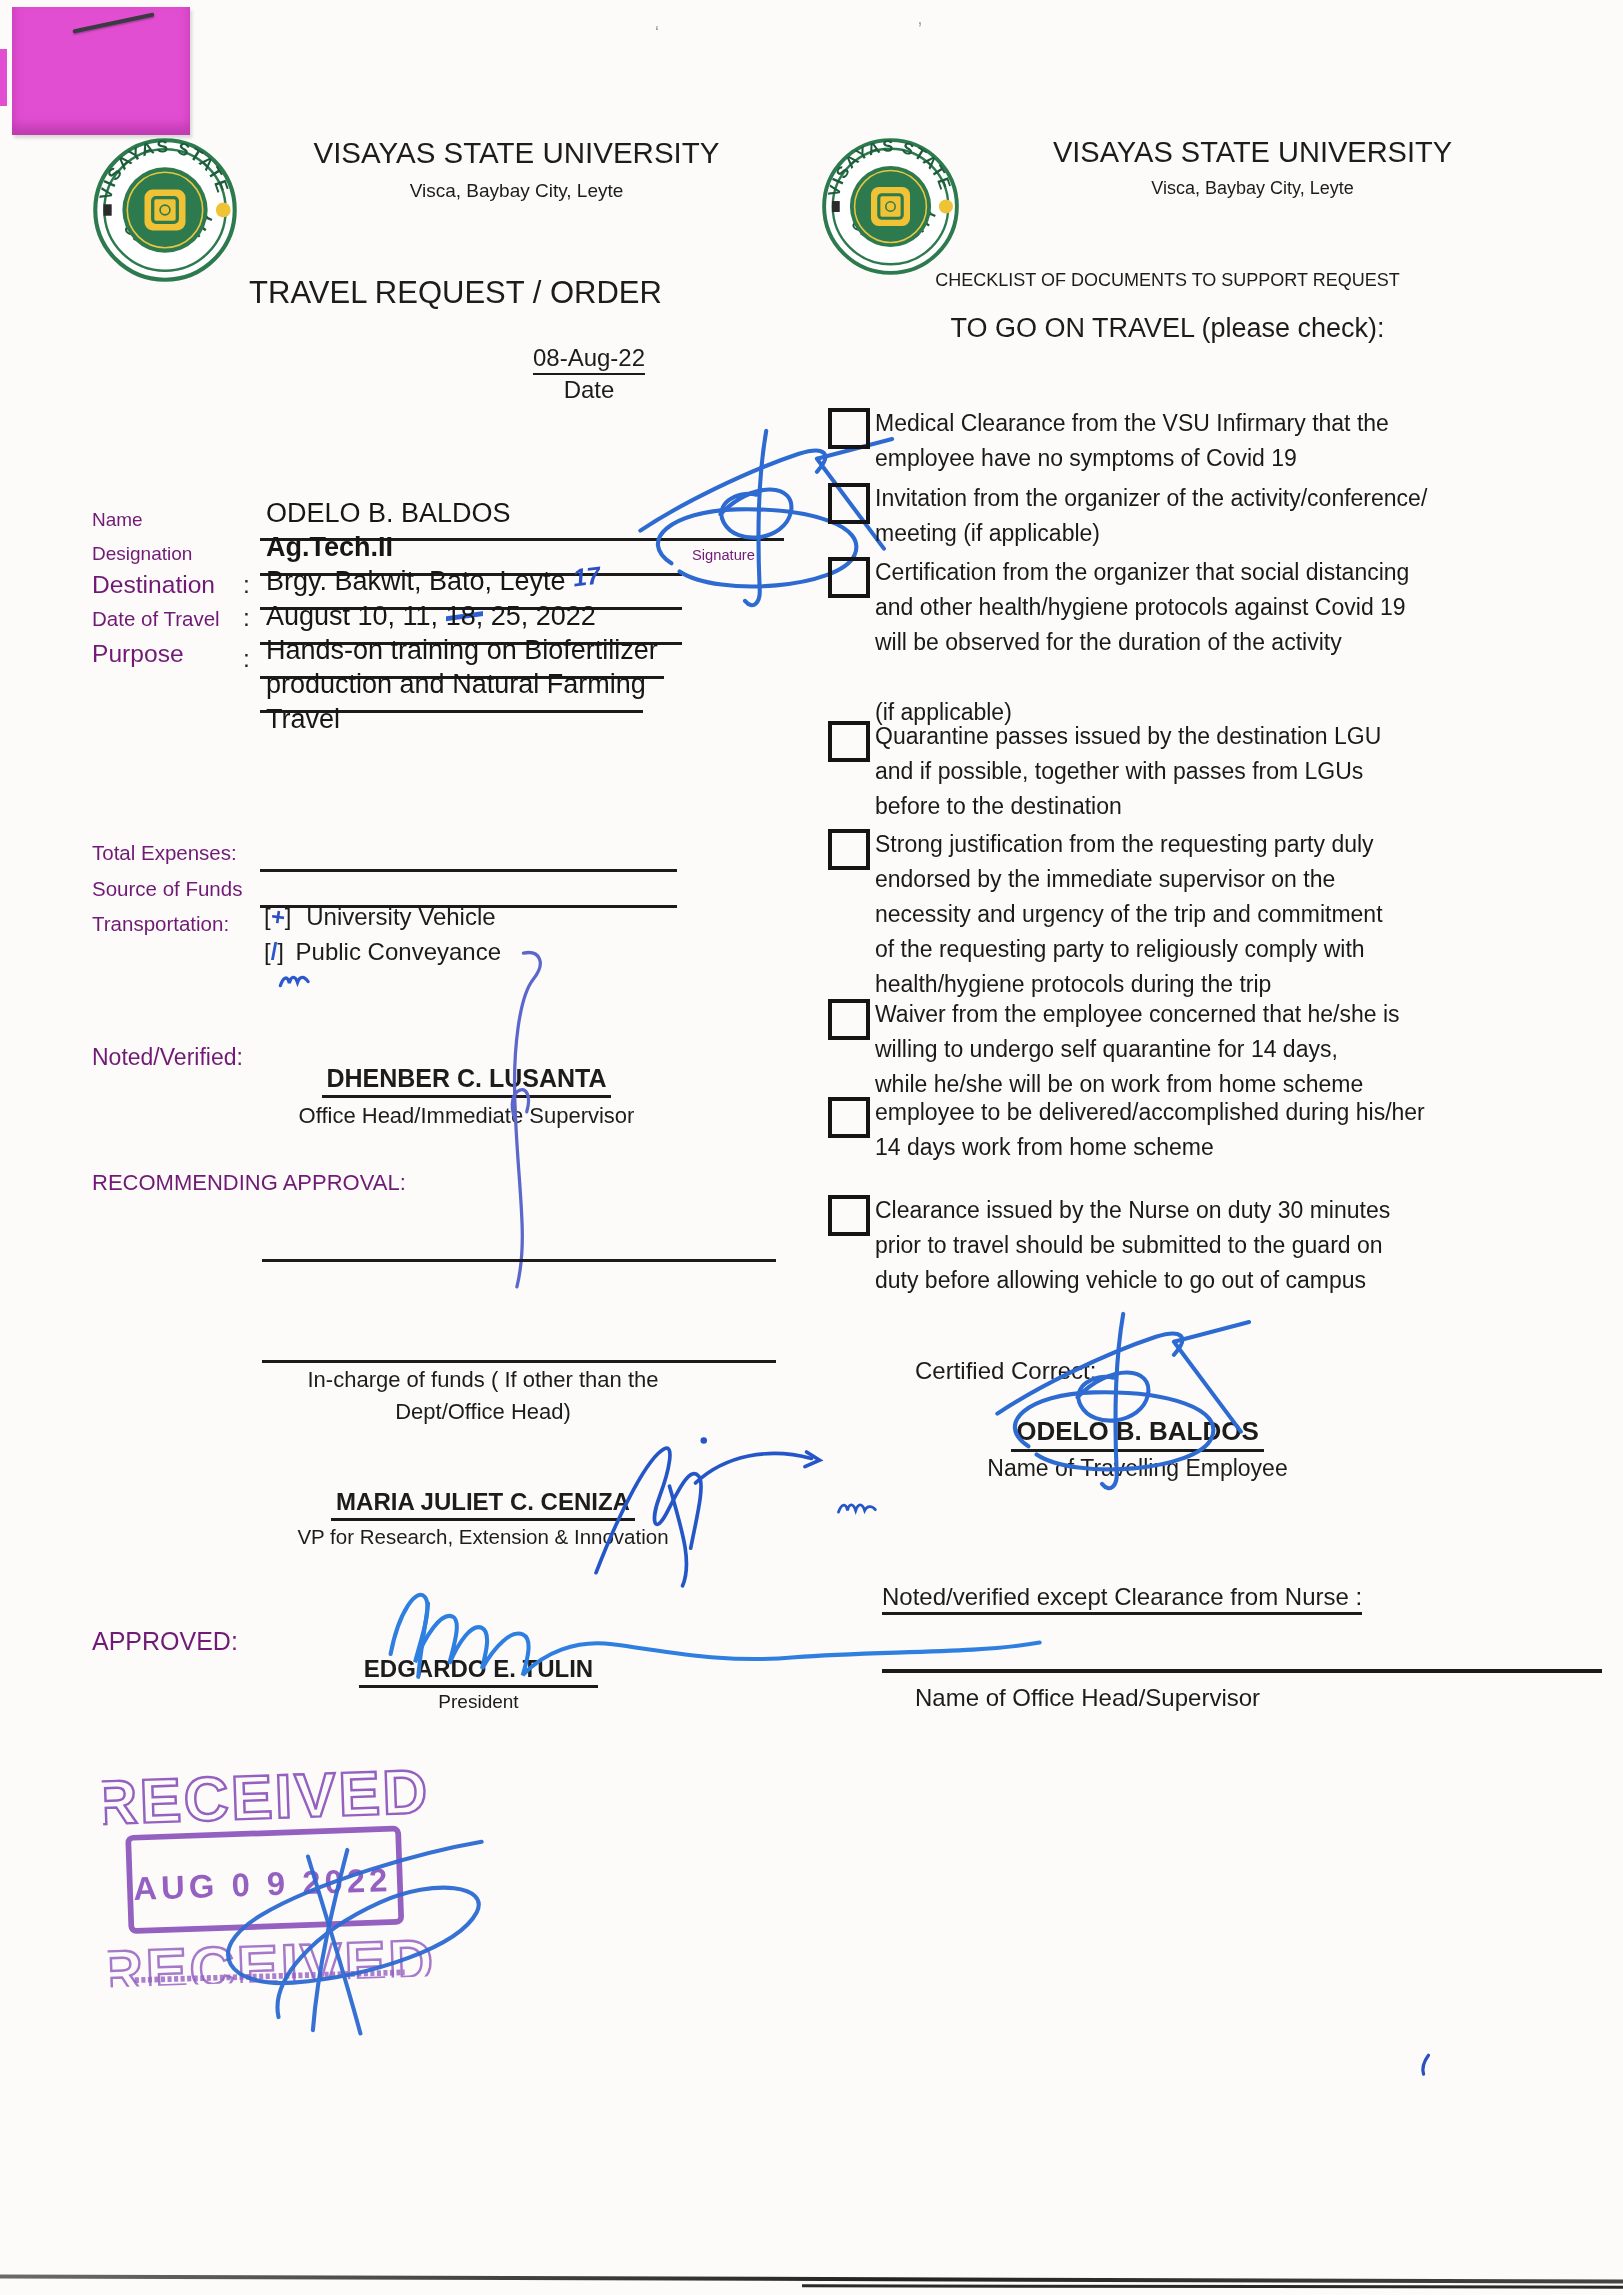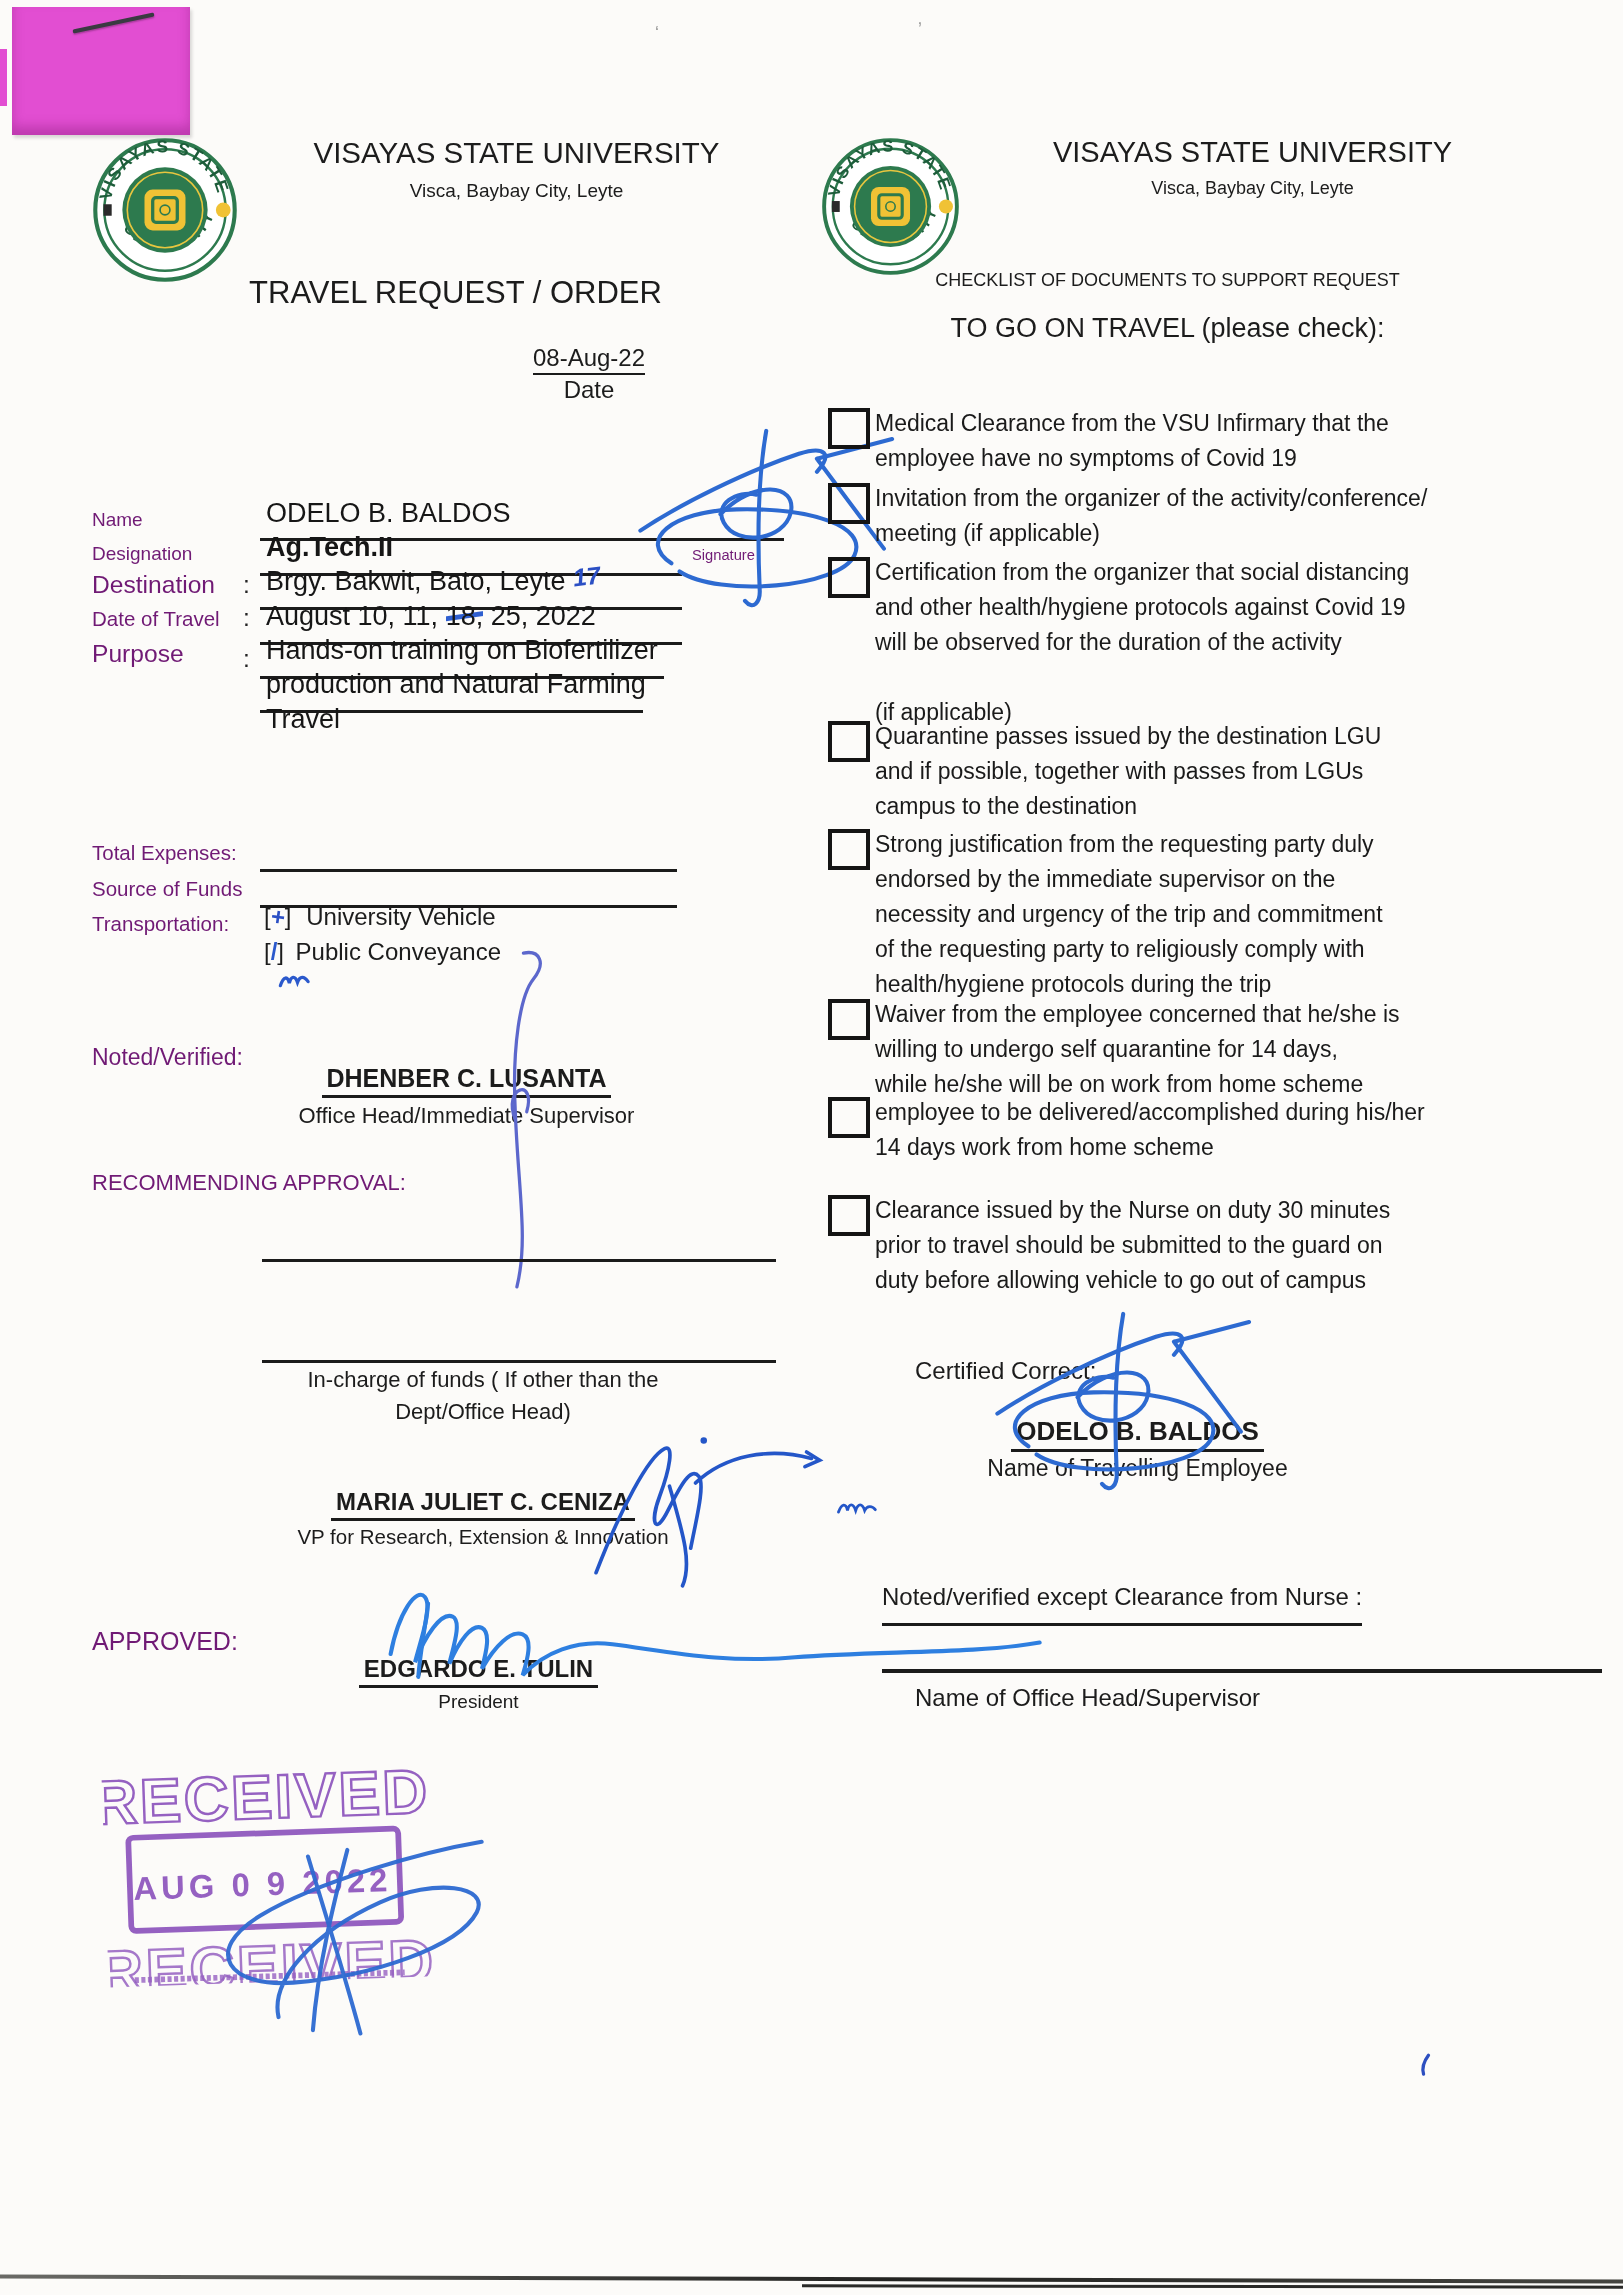--- a/index.html
+++ b/index.html
@@ -26,21 +26,21 @@
           transform:rotate(-7deg);font-weight:bold;}
   .mark-blue{color:#2b59cc;font-weight:bold;}
   .mark-plus{color:#2b4fc4;font-weight:bold;display:inline-block;transform:rotate(8deg);}
   
   .signame{font-weight:bold;border-bottom:3.3px solid #1b1b1b;padding:0 4.9px 1.6px 4.9px;display:inline-block;white-space:nowrap;}
   
   .chk-item{position:absolute;left:828px;width:684px;}
   .chk-box{position:absolute;left:0;top:1.6px;width:34px;height:33px;border:4.9px solid #141414;background:transparent;}
   .chk-lines{position:absolute;left:47px;top:0;font-size:23px;line-height:35px;color:#1a1a1a;width:647px;}
   .chk-line{white-space:nowrap;}
-  .underl{border-bottom:3.3px solid #1b1b1b;padding-bottom:12px;display:inline-block;}
+  .underl{border-bottom:3.3px solid #1b1b1b;padding-bottom:1px;display:inline-block;}
   .speck{position:absolute;color:#9a9a9a;font-size:18px;}
   .scan-edge{position:absolute;left:0;top:2277px;width:1624px;height:4.1px;
              background:linear-gradient(to right,#6a6a66,#232321 55%,#454540);transform:rotate(0.18deg);}
   .scan-edge2{position:absolute;left:802px;top:2285px;width:822px;height:3.3px;background:#2a2a28;transform:rotate(0.1deg);}
   svg.sig{position:absolute;overflow:visible;}
   .stamp-wrap{position:absolute;left:105px;top:1766px;width:324px;height:216px;transform:rotate(-2deg);opacity:.92;}
 </style>
 </head>
 <body>
 
@@ -241,21 +241,21 @@
           <div class="chk-line">&nbsp;</div>
           <div class="chk-line"> (if applicable)</div>
         </div>
     </div>
 
     <div class="chk-item" style="top: 719px;">
       <span class="chk-box"></span>
       <div class="chk-lines">
           <div class="chk-line">Quarantine passes issued by the destination LGU</div>
           <div class="chk-line">and if possible, together with passes from LGUs</div>
-          <div class="chk-line">campus to the destination</div>
+          <div class="chk-line">before to the destination</div>
         </div>
     </div>
 
     <div class="chk-item" style="top: 827px;">
       <span class="chk-box"></span>
       <div class="chk-lines">
           <div class="chk-line">Strong justification from the requesting party duly</div>
           <div class="chk-line">endorsed by the immediate supervisor on the</div>
           <div class="chk-line">necessity and urgency of the trip and commitment</div>
           <div class="chk-line">of the requesting party to religiously comply with</div>

